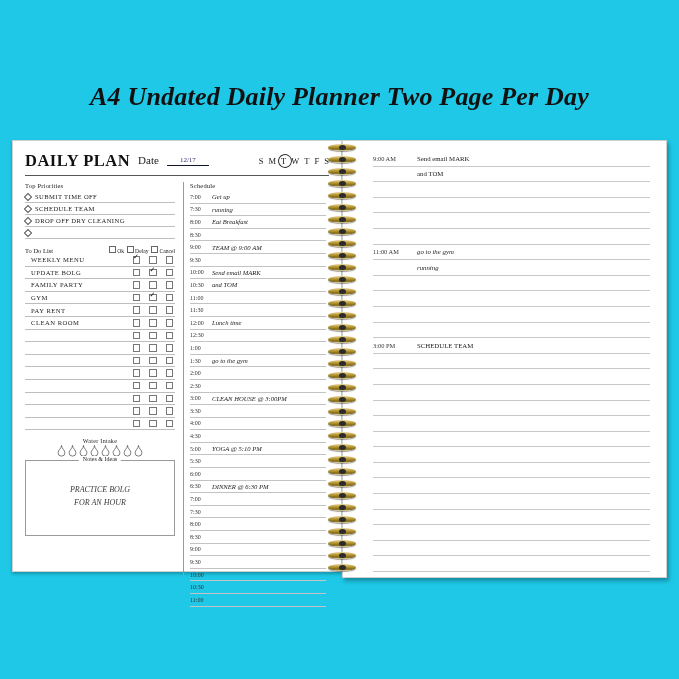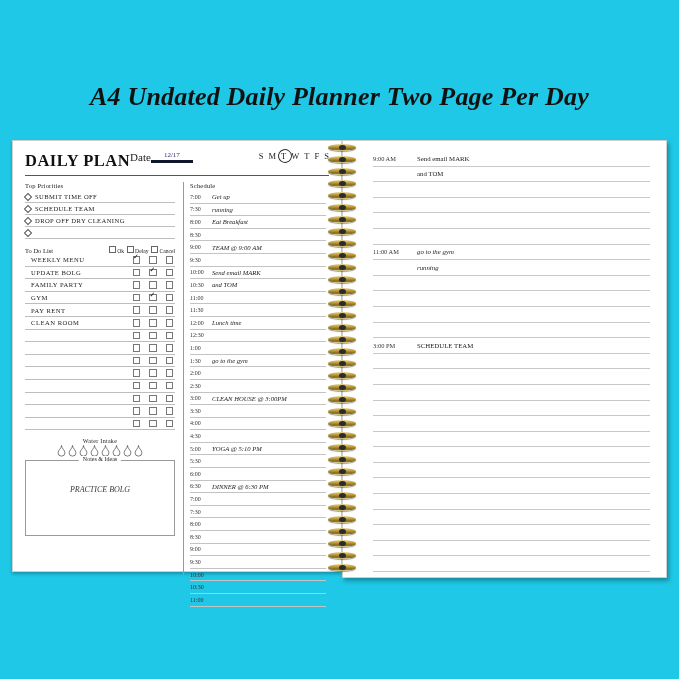--- a/index.html
+++ b/index.html
@@ -85,36 +85,36 @@
   .lp-inner {
     position: absolute;
     inset: 0;
     padding: 10px 12px 8px 12px;
     box-sizing: border-box;
     font-size: 7px;
     color: #1a1a1a;
   }
   .dp-head {
     display: flex;
-    align-items: flex-start;
-    gap: 0;
+    align-items: center;
+    gap: 8px;
   }
   .dp-title {
     font-family: "Liberation Serif", serif;
     font-weight: bold;
     font-size: 16.5px;
     letter-spacing: 0.5px;
     color: #111;
   }
   .dp-date-label {
     font-size: 11px;
     padding-bottom: 2px;
   }
   .dp-date-line {
-    border-bottom: 3px solid #0f172a;
+    border-bottom: 1px solid #0f172a;
     width: 42px;
     padding-bottom: 1px;
     text-align: center;
     font-family: "Liberation Serif", serif;
     font-size: 7px;
     color: #2a2a70;
   }
   .dp-days {
     margin-left: auto;
     display: flex;
@@ -526,20 +526,21 @@
                 <svg class="drop" viewBox="0 0 10 14">
                   <path d="M5 0.5 C5 4 9 6 9 9 A4 4 0 0 1 1 9 C1 6 5 4 5 0.5 Z" fill="none" stroke="#444" stroke-width="0.8"></path>
                 </svg>
               </div>
           </div>
 
           <div class="notes-box">
             <div class="notes-cap">Notes &amp; Ideas</div>
             <div class="notes-text">
               <div>PRACTICE BOLG</div>
+              <div>FOR AN HOUR</div>
             </div>
           </div>
         </div>
 
         <div class="col-right">
           <div class="sec-label">Schedule</div>
           <div id="schedule-list">
               <div class="sched-row">
                 <span class="sched-time">7:00</span>
                 <span class="sched-ev">Get up</span>

